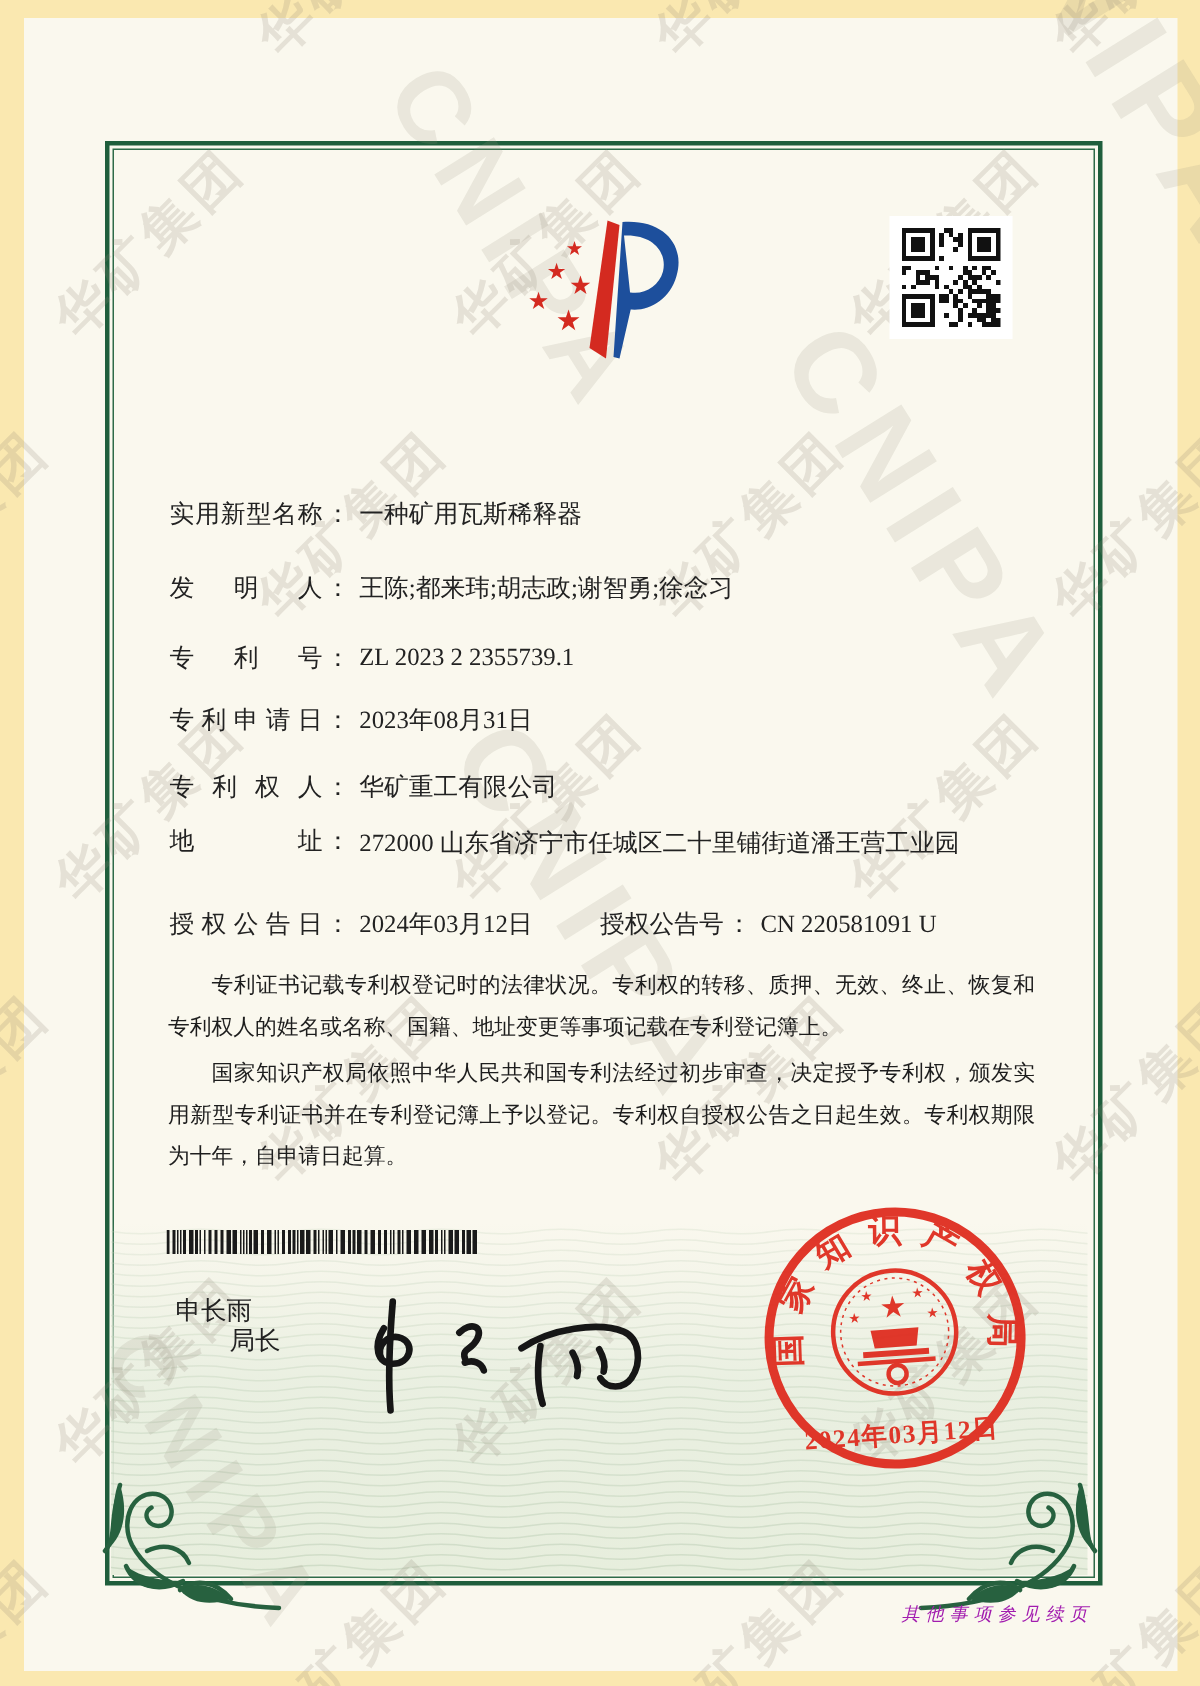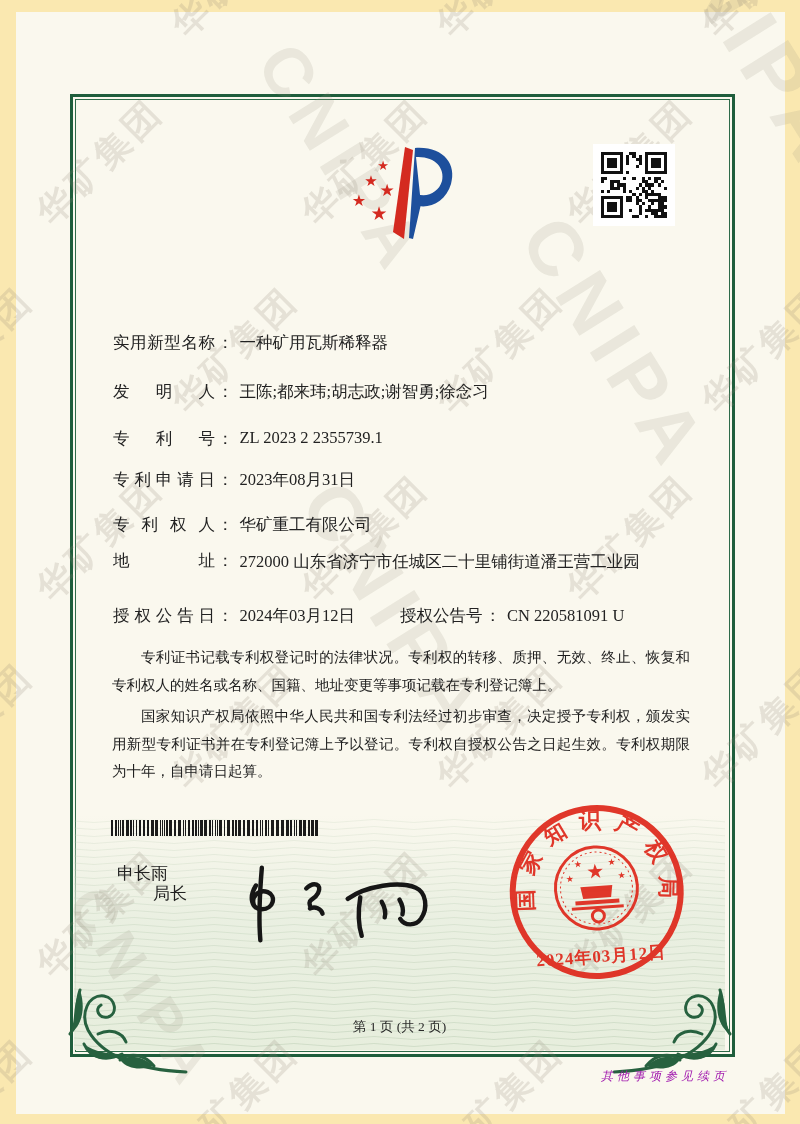--- a/index.html
+++ b/index.html
@@ -428,16 +428,15 @@
         <path d="M22,8 C16,26 22,40 12,52"></path>
         <path d="M40,52 C52,46 64,50 68,60"></path>
       </g>
       <g fill="#27613f">
         <path d="M26,62 C36,70 52,72 64,72 C52,80 32,80 26,62 Z"></path>
         <path d="M12,52 C18,40 14,24 22,8 C28,26 24,44 12,52 Z"></path>
         <path d="M62,78 C72,72 84,74 96,84 C84,88 70,88 62,78 Z"></path>
       </g>
     </svg>
 
-    <div class="page-num">第 1 页 (共 2 页)</div>
     <div class="cont-note">其他事项参见续页</div>
   </div>
 </div>
 
 </body></html>

